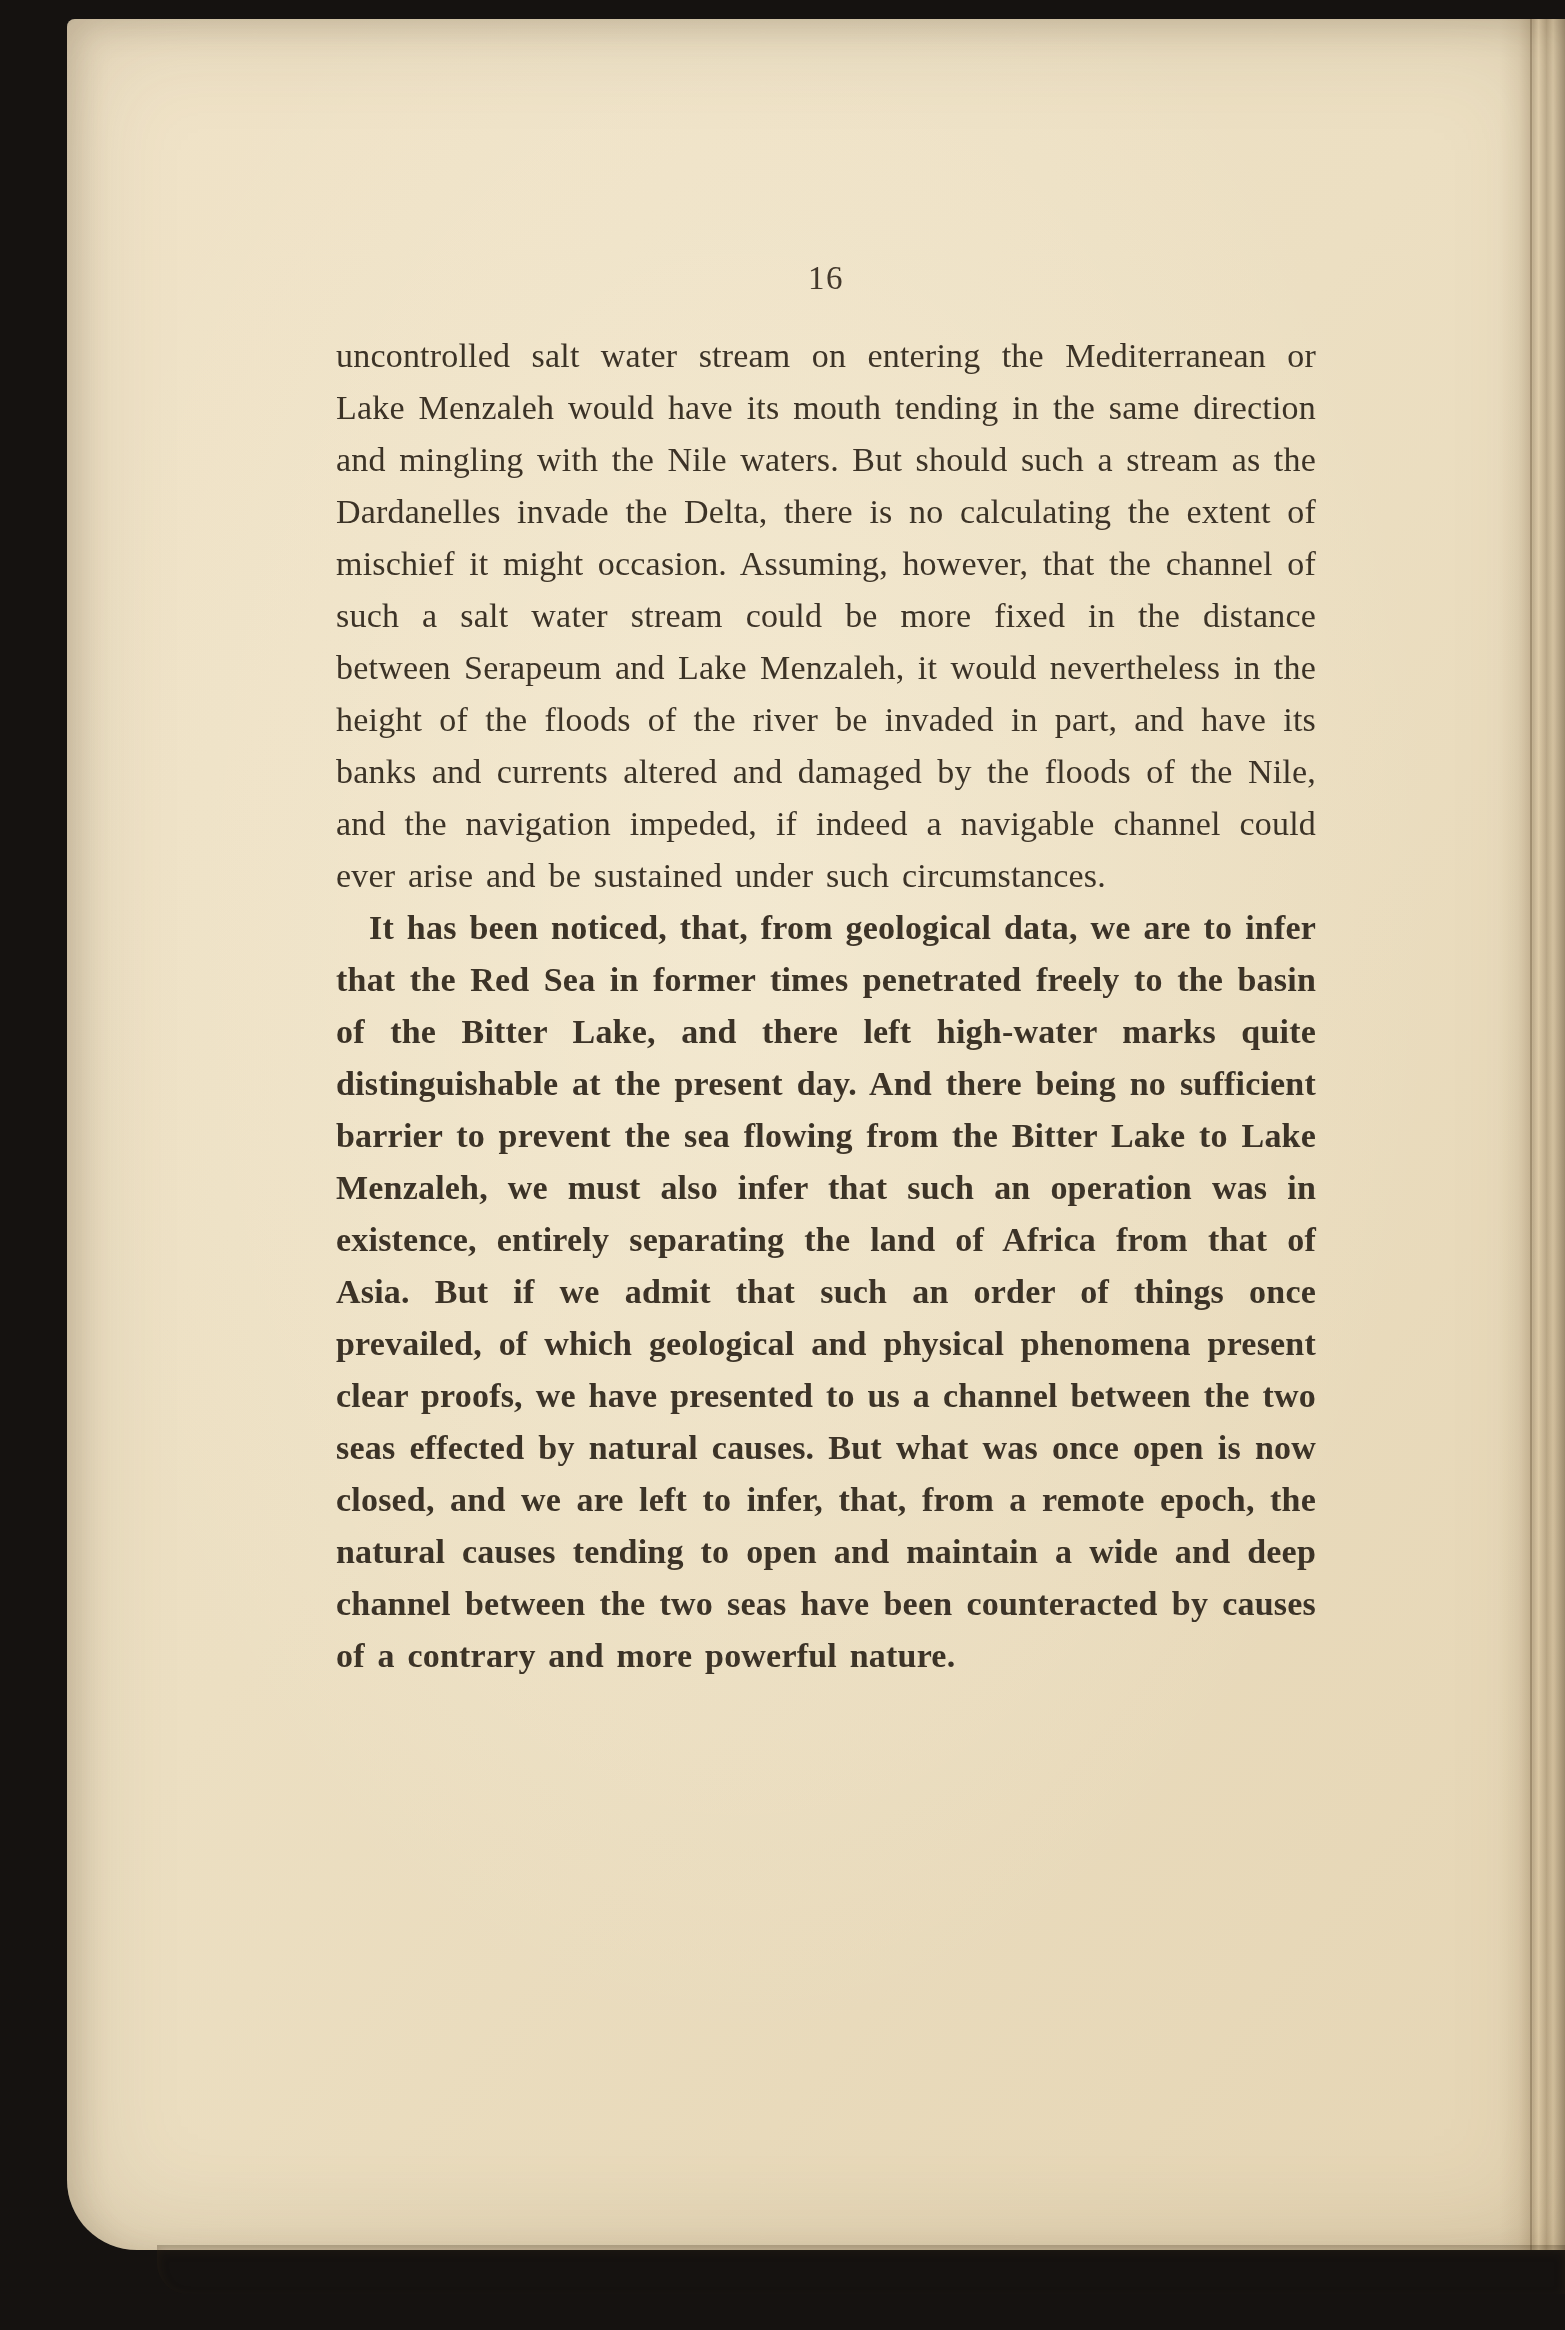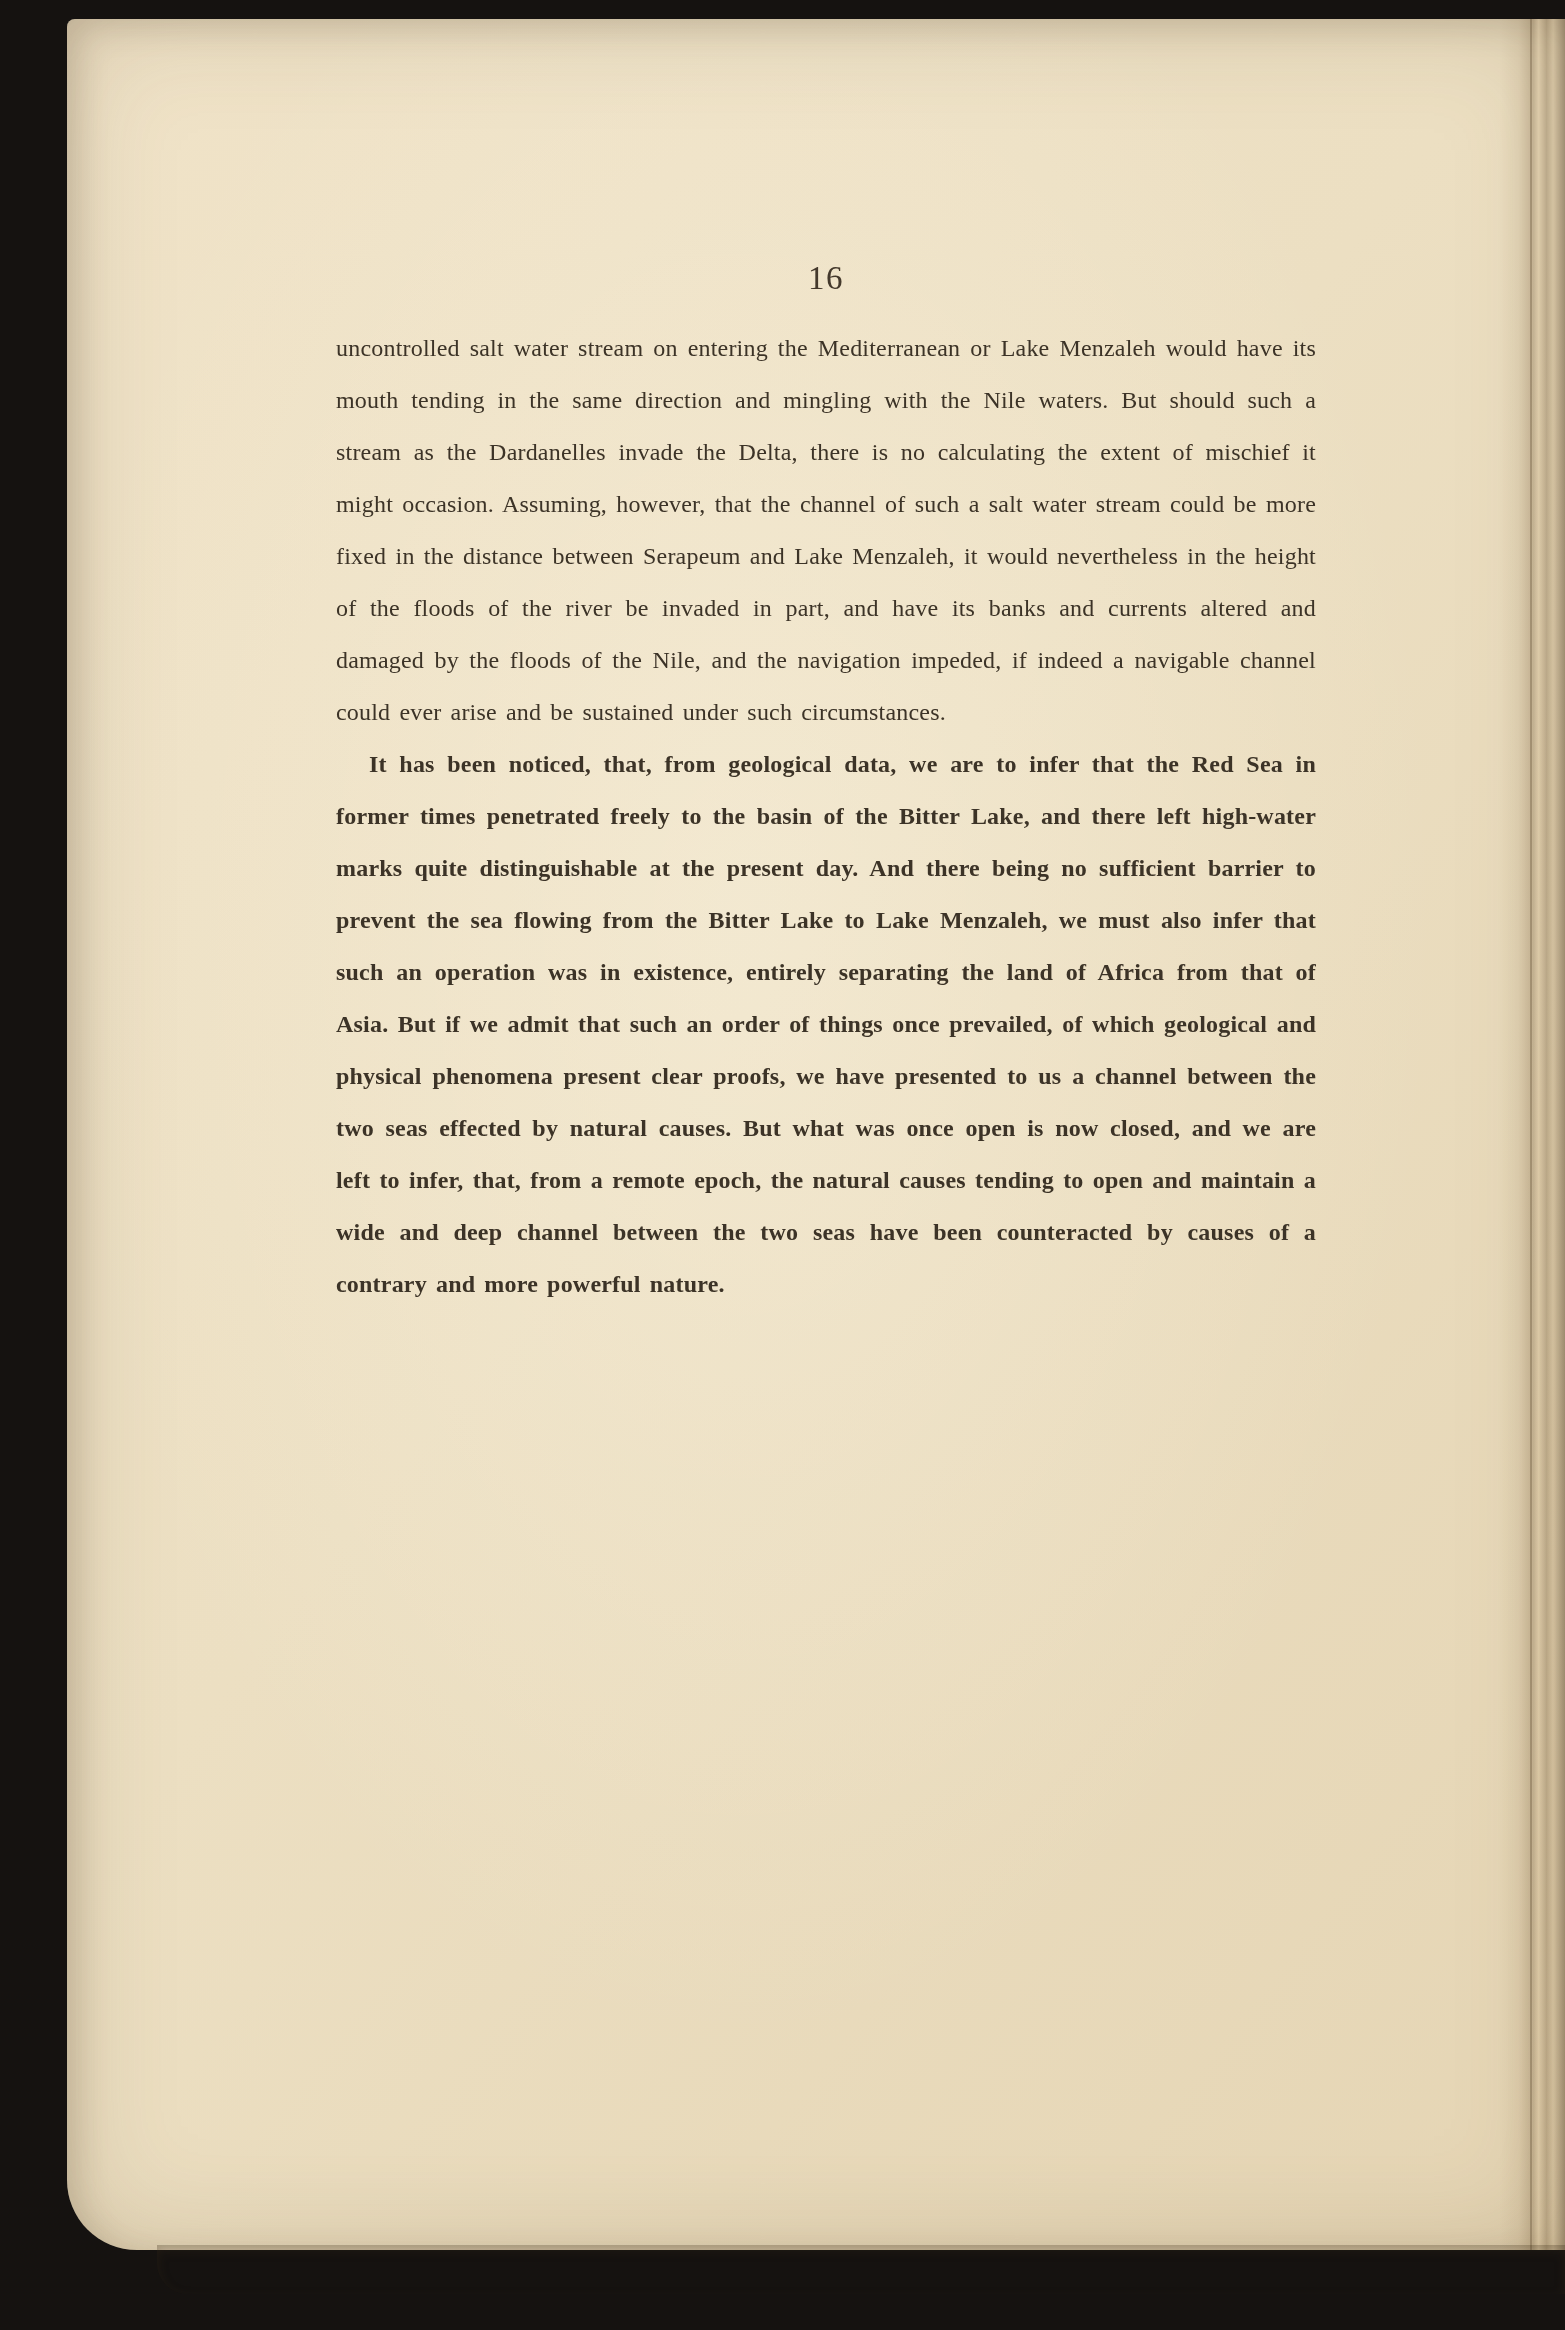--- a/index.html
+++ b/index.html
@@ -88,26 +88,26 @@
     top: 240px;
     width: 980px;
   }
 
   .page-number {
     text-align: center;
     font-size: 33px;
     line-height: 39px;
     color: #44392c;
     letter-spacing: 1.6px;
-    margin-bottom: 24px;
+    margin-bottom: 32px;
   }
 
   .para {
     margin: 0;
-    font-size: 24px;
+    font-size: 34px;
     line-height: 52px;
     color: #3c3327;
     text-align: justify;
     word-spacing: 0.12em;
     letter-spacing: 0.2px;
   }
 
   .para.indent {
     text-indent: 33px;
     font-weight: bold;

